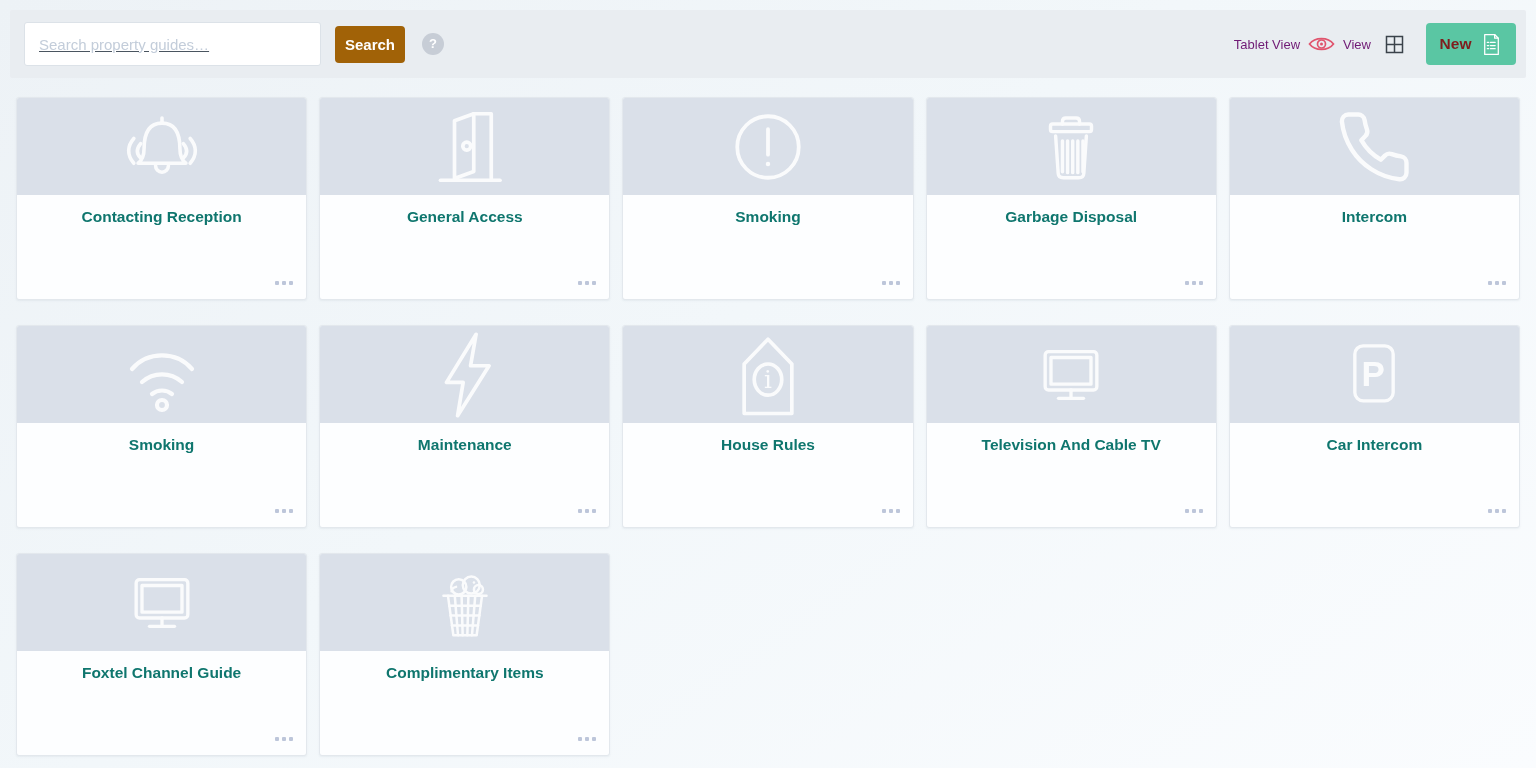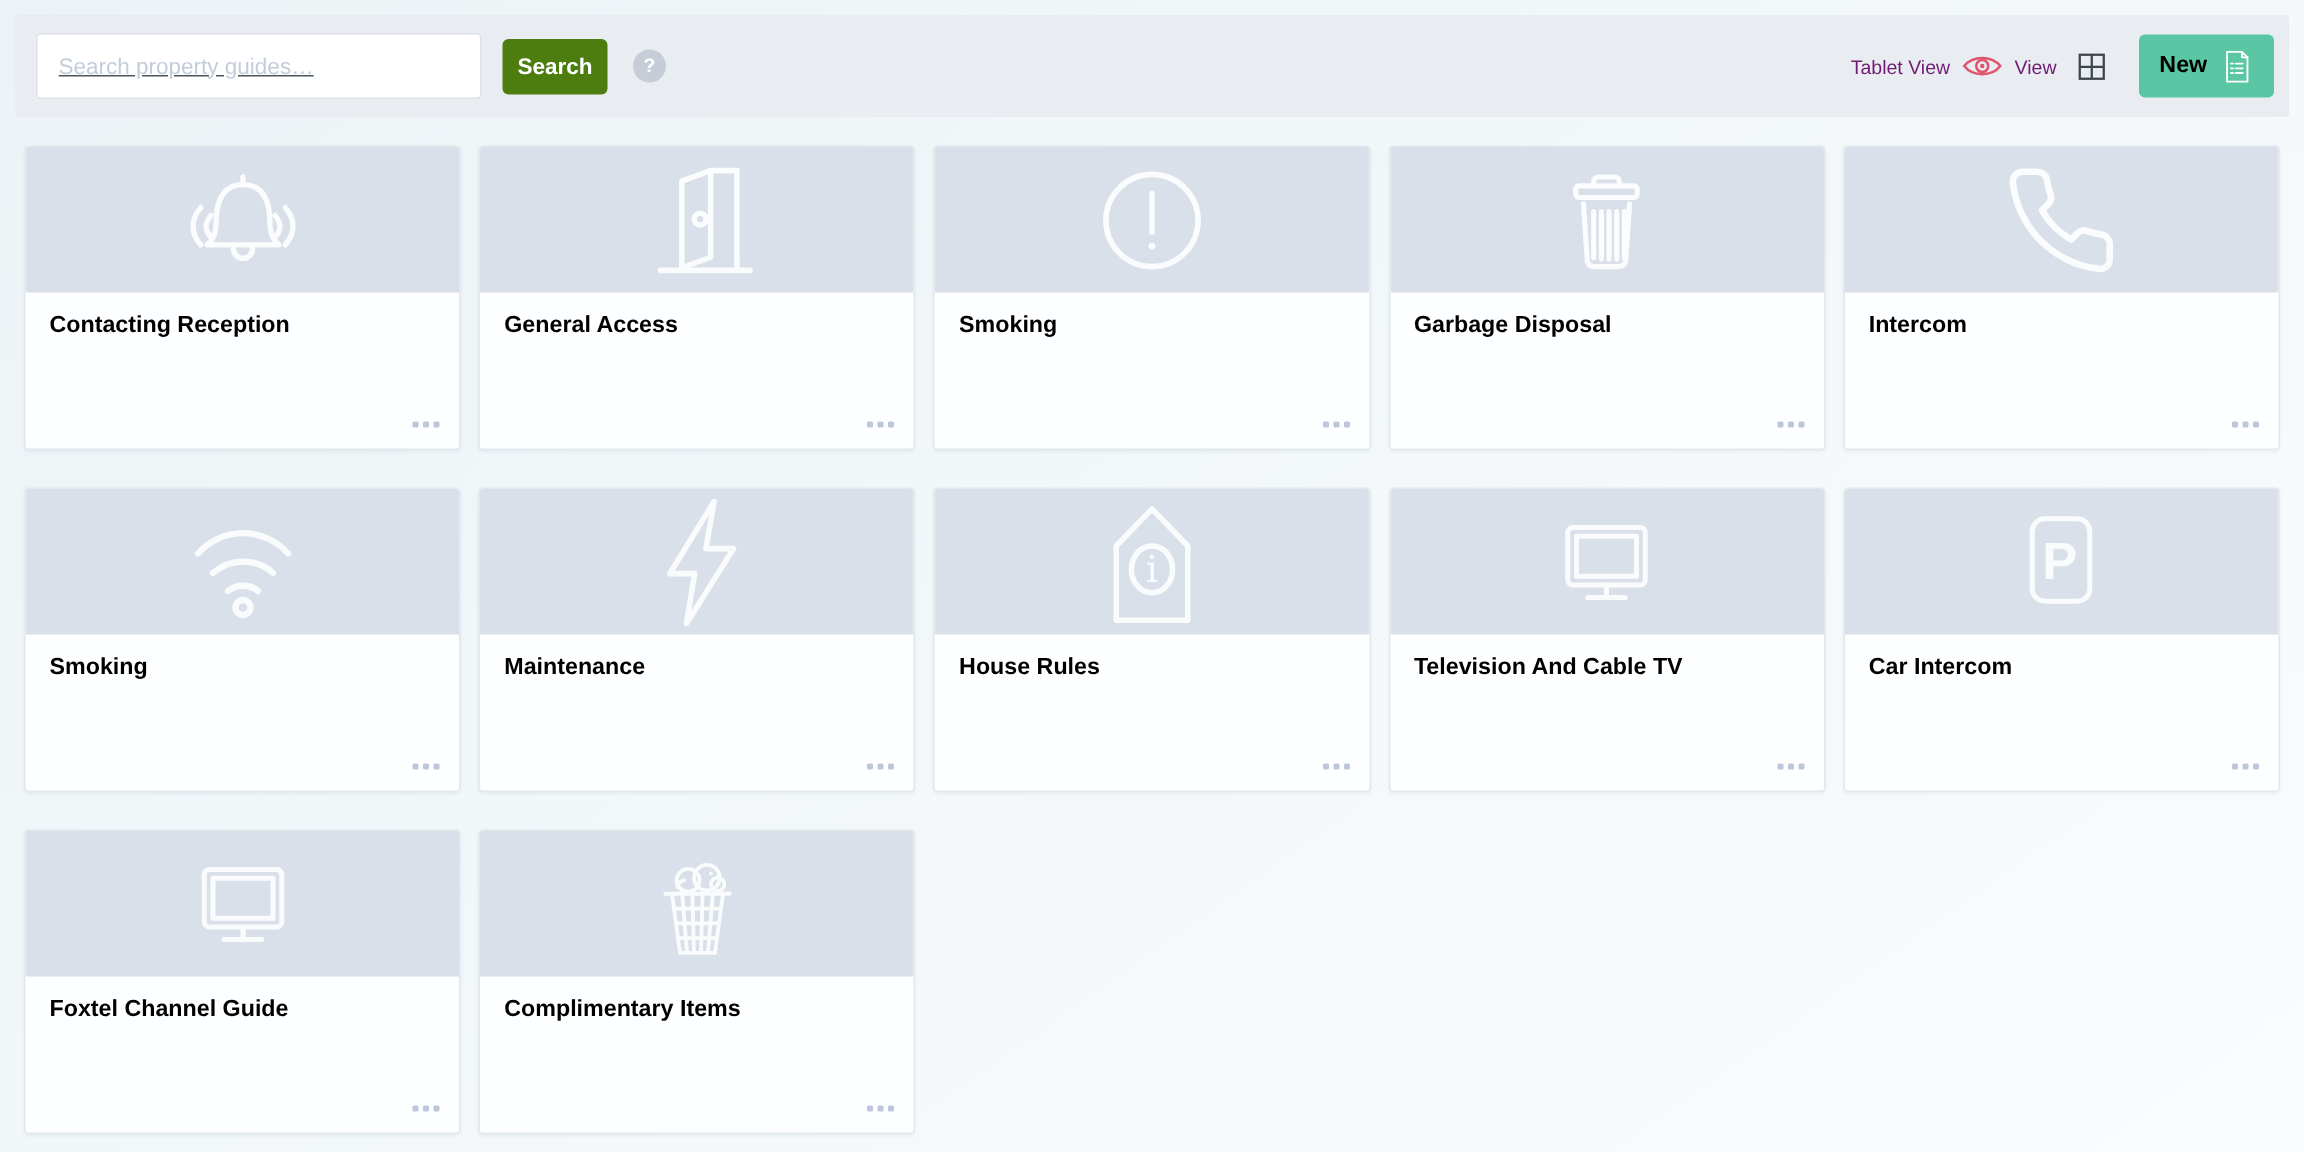--- a/index.html
+++ b/index.html
@@ -30,53 +30,53 @@
     margin-left:17px; width:22px; height:22px; border-radius:50%; background:#c7cdd6;
     color:#fff; font-weight:700; font-size:13px; line-height:22px; text-align:center; cursor:pointer;
   }
   .topbar-right { margin-left:auto; display:flex; align-items:center; }
   .tb-label { font-size:13px; color:#701a75; }
   .eye-wrap { margin-left:8px; display:flex; align-items:center; cursor:pointer; }
   .view-label { margin-left:8px; }
   .grid-wrap { margin-left:14px; display:flex; align-items:center; cursor:pointer; }
   .btn-new {
     margin-left:22px; width:90px; height:42px; border:none; border-radius:4px;
-    background:#5ac6a3; color:#000000; font-weight:700; font-size:15.5px; cursor:pointer;
+    background:#5ac6a3; color:#7f1d1d; font-weight:700; font-size:15.5px; cursor:pointer;
     display:flex; align-items:center; justify-content:center; gap:10px;
     font-family:"Liberation Sans",sans-serif;
   }
   
   .guides-grid {
     margin:19px 16px 0; display:grid; grid-template-columns:repeat(5,1fr); gap:25px 12px;
   }
   .card {
     height:203px; background:#fdfeff; border:1px solid #e3e8ed; border-radius:3px;
     overflow:hidden; position:relative; cursor:pointer;
     box-shadow:0 1px 2px rgba(120,140,160,.10);
   }
   .card-img {
     height:97px; background:#dae0e9; display:flex; align-items:center; justify-content:center;
     overflow:hidden;
   }
   .card-icon { display:flex; align-items:center; justify-content:center; }
   .card-icon svg { display:block; }
   .card-title {
-    padding:13px 16px 0; font-size:15.5px; font-weight:700; color:#000000;
+    padding:13px 16px 0; font-size:15.5px; font-weight:700; color:#0f766e;text-align:center;
   }
   .card-dots { position:absolute; right:13px; bottom:14px; display:flex; cursor:pointer; }
   .card-dots i {
     display:inline-block; width:4px; height:4px; background:#bdc6da; border-radius:1px; margin-left:3px;
   }
 </style>
 </head>
 <body>
 
 <div class="topbar">
   <input class="search-input" type="text" placeholder="Search property guides…" style="">
-  <button class="btn-search" style="background: #4d7c0f;">Search</button>
+  <button class="btn-search" style="background: #a16207;">Search</button>
   <div class="help-circle">?</div>
 
   <div class="topbar-right">
     <span class="tb-label">Tablet View</span>
     <span class="eye-wrap">
       <svg width="27" height="18" viewBox="0 0 27 18" fill="none" stroke="#e0556e" stroke-width="1.7">
         <path d="M1.5 9 C7 1.8 20 1.8 25.5 9 C20 16.2 7 16.2 1.5 9 Z"></path>
         <circle cx="13.5" cy="9" r="4"></circle>
         <circle cx="13.5" cy="9" r="1.5" fill="#e0556e" stroke="none"></circle>
       </svg>

